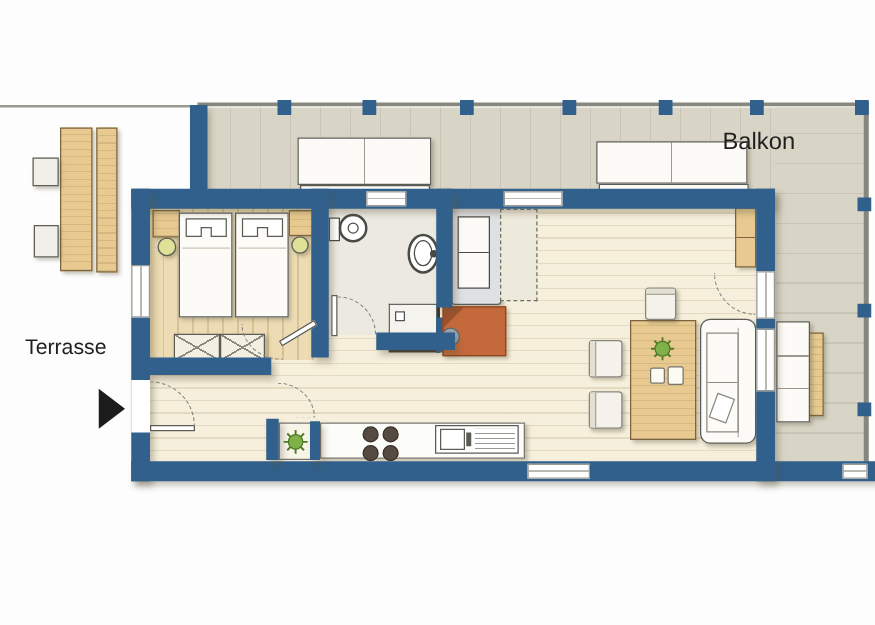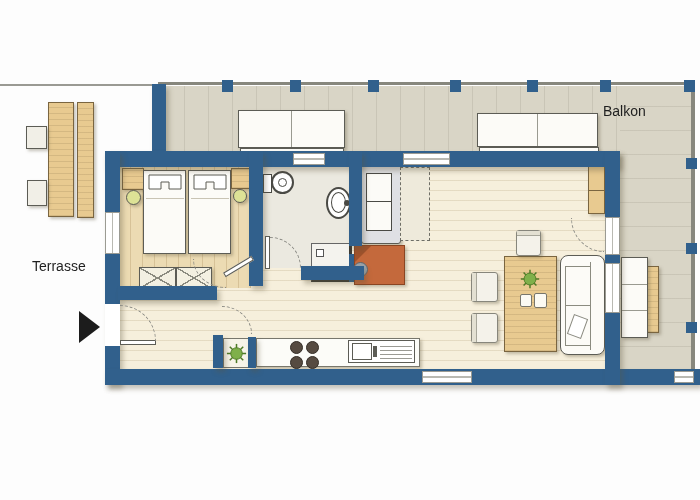--- a/index.html
+++ b/index.html
@@ -37,21 +37,21 @@
 </head>
 <body>
 
 <div id="plan">
 
   <div class="abs" style="left:0;top:84px;width:161px;height:2px;background:#9a9a93;"></div>
   <div class="abs wood furn" style="left:48px;top:102px;width:26px;height:115px;"></div>
   <div class="abs wood furn" style="left:77px;top:102px;width:17px;height:116px;"></div>
   <div class="abs furn" style="left:26px;top:126px;width:21px;height:23px;background:#f1efe7;"></div>
   <div class="abs furn" style="left:27px;top:180px;width:20px;height:26px;background:#f1efe7;"></div>
-  <span class="label" style="left:20px;top:258px;font-size:14px;margin-left:12px;">Terrasse</span>
+  <span class="label" style="left:20px;top:268px;font-size:17px;">Terrasse</span>
   <div class="abs" style="left:79px;top:311px;width:0;height:0;border-left:21px solid var(--c-arrow-black);border-top:16px solid transparent;border-bottom:16px solid transparent;"></div>
 
   <div class="abs" style="left:160px;top:86px;width:533px;height:67px;background:var(--c-balcony-floor);background-image:repeating-linear-gradient(90deg, rgba(130,125,110,.18) 0 1px, transparent 1px 24px);"></div>
   <div class="abs" style="left:620px;top:86px;width:73px;height:285px;background:var(--c-balcony-floor);background-image:repeating-linear-gradient(0deg, rgba(130,125,110,.18) 0 1px, transparent 1px 24px);"></div>
   <div class="abs" style="left:158px;top:82px;width:537px;height:3px;background:var(--c-railing-gray);"></div>
   <div class="abs" style="left:691px;top:82px;width:4px;height:291px;background:var(--c-railing-gray);"></div>
   <div class="abs post" style="left:222px;top:80px;width:11px;height:12px;"></div>
   <div class="abs post" style="left:290px;top:80px;width:11px;height:12px;"></div>
   <div class="abs post" style="left:368px;top:80px;width:11px;height:12px;"></div>
   <div class="abs post" style="left:450px;top:80px;width:11px;height:12px;"></div>
@@ -62,21 +62,21 @@
   <div class="abs post" style="left:686px;top:243px;width:11px;height:11px;"></div>
   <div class="abs post" style="left:686px;top:322px;width:11px;height:11px;"></div>
   <div class="abs wall" style="left:152px;top:84px;width:14px;height:69px;"></div>
 
   <div class="abs white furn" style="left:238px;top:110px;width:107px;height:38px;background-image:linear-gradient(90deg, transparent calc(50% - .5px), #9a9a90 calc(50% - .5px) calc(50% + .5px), transparent calc(50% + .5px));"></div>
   <div class="abs white furn" style="left:240px;top:148px;width:104px;height:6px;"></div>
   <div class="abs white furn" style="left:477px;top:113px;width:121px;height:34px;background-image:linear-gradient(90deg, transparent calc(50% - .5px), #9a9a90 calc(50% - .5px) calc(50% + .5px), transparent calc(50% + .5px));"></div>
   <div class="abs white furn" style="left:479px;top:147px;width:120px;height:6px;"></div>
   <div class="abs wood furn" style="left:647px;top:266px;width:12px;height:67px;"></div>
   <div class="abs white furn" style="left:621px;top:257px;width:27px;height:81px;background-image:linear-gradient(0deg, transparent calc(33% - .5px), #9a9a90 calc(33% - .5px) calc(33% + .5px), transparent calc(33% + .5px)),linear-gradient(0deg, transparent calc(66% - .5px), #9a9a90 calc(66% - .5px) calc(66% + .5px), transparent calc(66% + .5px));"></div>
-  <span class="label" style="left:603px;top:103px;font-size:14px;">Balkon</span>
+  <span class="label" style="left:578px;top:103px;font-size:19px;">Balkon</span>
 
   <div class="abs" style="left:118px;top:165px;width:489px;height:206px;background:var(--c-living-floor);background-image:repeating-linear-gradient(0deg, rgba(165,145,105,.22) 0 1px, transparent 1px 10px);"></div>
   <div class="abs" style="left:118px;top:165px;width:133px;height:123px;background:var(--c-bedroom-floor);background-image:repeating-linear-gradient(90deg, rgba(160,130,80,.28) 0 1px, transparent 1px 12px);"></div>
   <div class="abs" style="left:262px;top:165px;width:88px;height:103px;background:var(--c-bath-floor);"></div>
 
   <div class="abs wood furn" style="left:122px;top:168px;width:22px;height:22px;"></div>
   <div class="abs furn" style="left:126px;top:190px;width:15px;height:15px;border-radius:50%;background:var(--c-lamp-green);"></div>
   <div class="abs white furn" style="left:143px;top:170px;width:43px;height:84px;">
     <svg style="position:absolute;left:4px;top:3px;" width="34" height="16" viewBox="0 0 34 16">
         <path d="M1 1 H33 V15 H21 V8 H13 V15 H1 Z" fill="#ffffff" stroke="#5c5c55"></path>

